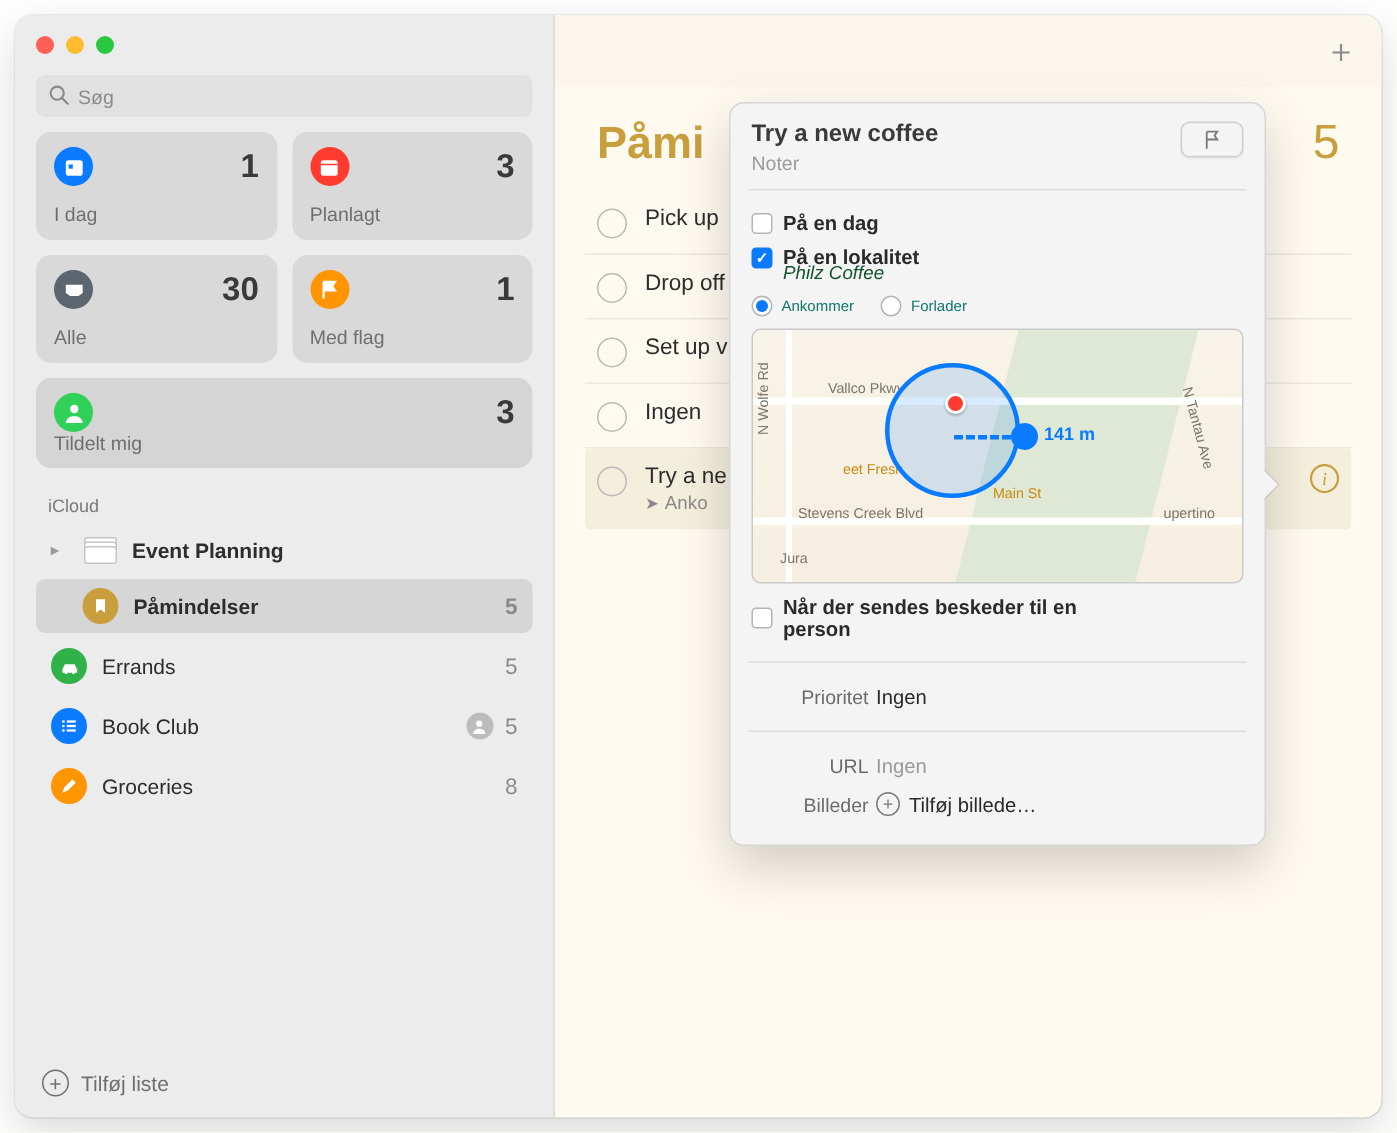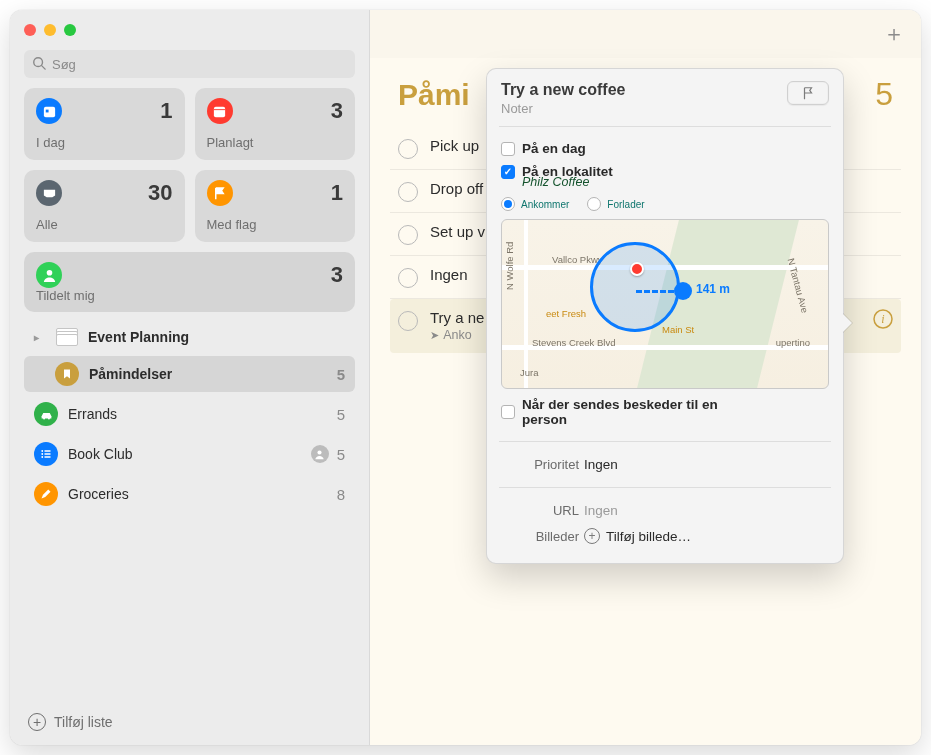--- a/index.html
+++ b/index.html
@@ -308,20 +308,21 @@
                 <circle cx="8" cy="5" r="3" fill="#fff"></circle>
                 <path d="M2 15c0-3 3-5 6-5s6 2 6 5" fill="#fff"></path>
               </svg>
           </div>
           <div class="count">3</div>
         </div>
         <div class="lbl">Tildelt mig</div>
       </div>
     </div>
 
+    <div class="section-title">iCloud</div>
 
     <div class="lists">
       <div class="list-row header">
         <span class="disclose">▸</span>
         <span class="folder-stack">
             <span></span>
             <span></span>
             <span></span>
           </span>
         <span>Event Planning</span>
@@ -486,21 +487,21 @@
           <div class="green-area"></div>
           <div class="road r1"></div>
           <div class="road r2"></div>
           <div class="road rv"></div>
           <div class="road-lbl" style="top:34px;left:50px">Vallco Pkwy</div>
           <div class="road-lbl" style="top:70px;left:2px;transform:rotate(-90deg);transform-origin:left top">N Wolfe Rd</div>
           <div class="road-lbl" style="bottom:40px;left:30px">Stevens Creek Blvd</div>
           <div class="road-lbl" style="bottom:40px;right:18px">upertino</div>
           <div class="road-lbl" style="top:60px;right:2px;transform:rotate(75deg)">N Tantau Ave</div>
           <div class="road-lbl" style="bottom:10px;left:18px">Jura</div>
-          <div class="poi" style="top:88px;left:44px">eet Fresh</div>
+          <div class="poi" style="top:88px;left:60px">eet Fresh</div>
           <div class="poi" style="top:104px;left:160px">Main St</div>
           <div class="geofence"></div>
           <div class="dash"></div>
           <div class="pin"></div>
           <div class="handle"></div>
           <div class="dist">141 m</div>
         </div>
 
         <label class="chk">
           <span class="box"></span>

